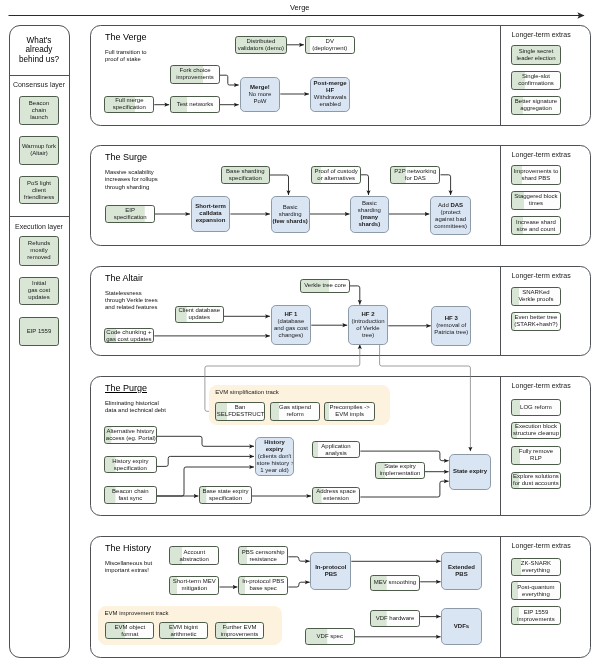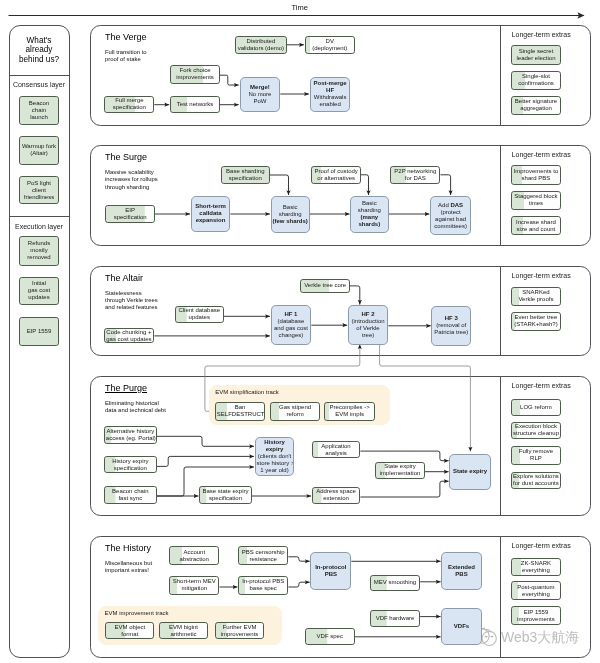--- a/index.html
+++ b/index.html
@@ -34,21 +34,21 @@
   .panel,.sidebar{z-index:0;}
   .sect-title,.sect-sub,.extras-title,.sb-title,.sb-group,.tracklbl{z-index:4;}
   .wm{position:absolute;display:flex;align-items:center;}
   .wmtxt{font-size:14px;line-height:15px;color:#bcc0bc;font-family:"Liberation Sans",sans-serif;letter-spacing:0px;}
 </style>
 </head>
 <body>
 
 <div id="root">
 
-  <div class="abs timelbl" style="left:259.7px;top:3.7px;width:80px;">Time</div>
+  <div class="abs timelbl" style="left:259.7px;top:3.7px;width:80px;">Verge</div>
   <svg class="abs" style="left:0;top:0;width:600px;height:22px;overflow:visible;">
     <defs>
       <marker id="tarrow" markerWidth="7" markerHeight="7" refX="6" refY="3" orient="auto">
         <path d="M0,0 L6.5,3 L0,6 L1.4,3 Z" fill="#2b2b2b"></path>
       </marker>
     </defs>
     <line x1="8.5" y1="15.5" x2="584" y2="15.5" stroke="#2b2b2b" stroke-width="1.1" marker-end="url(#tarrow)"></line>
   </svg>
 
   <div class="abs sidebar" style="left:8.5px;top:25px;width:61px;height:632.5px;"></div>
@@ -295,35 +295,20 @@
   <div class="abs node green" style="left:105.3px;top:622.2px;width:49.1px;height:17.1px;--gf:40%;">
       <span>EVM object<br>format</span>
     </div>
   <div class="abs node green" style="left:158.9px;top:622.2px;width:49.2px;height:17.1px;--gf:30%;">
       <span>EVM bigint<br>arithmetic</span>
     </div>
   <div class="abs node green" style="left:214.6px;top:622.2px;width:49.9px;height:17.1px;--gf:22%;">
       <span>Further EVM<br>improvements</span>
     </div>
 
-  <div class="wm" style="left:473px;top:625px;">
-    <svg width="28" height="24" viewBox="0 0 28 24" style="margin-right:0px;">
-      <g fill="none" stroke="#b9bdb9" stroke-width="1.15" stroke-linecap="round">
-        <circle cx="9" cy="11" r="7.2"></circle>
-        <circle cx="16.2" cy="13.4" r="7.1"></circle>
-        <path d="M8.4,5.0 a3.0,3.0 0 0 1 3.4,-1.6"></path>
-        <path d="M13.6,4.6 a3.0,3.0 0 0 1 3.4,1.5"></path>
-      </g>
-      <g fill="#b9bdb9">
-        <ellipse cx="13.1" cy="11.6" rx="1.55" ry="0.95"></ellipse>
-        <ellipse cx="19.0" cy="11.6" rx="1.55" ry="0.95"></ellipse>
-      </g>
-    </svg>
-    <span class="wmtxt">Web3大航海</span>
-  </div>
 
   <svg class="arrows">
     <defs>
       <marker id="ah" markerWidth="6" markerHeight="6" refX="4.8" refY="3" orient="auto" markerUnits="userSpaceOnUse">
         <path d="M0,0.9 L4.8,3 L0,5.1 L1.0,3 Z" fill="#1d1d1d"></path>
       </marker>
       <marker id="ahg" markerWidth="6" markerHeight="6" refX="4.4" refY="3" orient="auto" markerUnits="userSpaceOnUse">
         <path d="M0,0.95 L4.4,3 L0,5.05 L0.95,3 Z" fill="#141414"></path>
       </marker>
     </defs>

